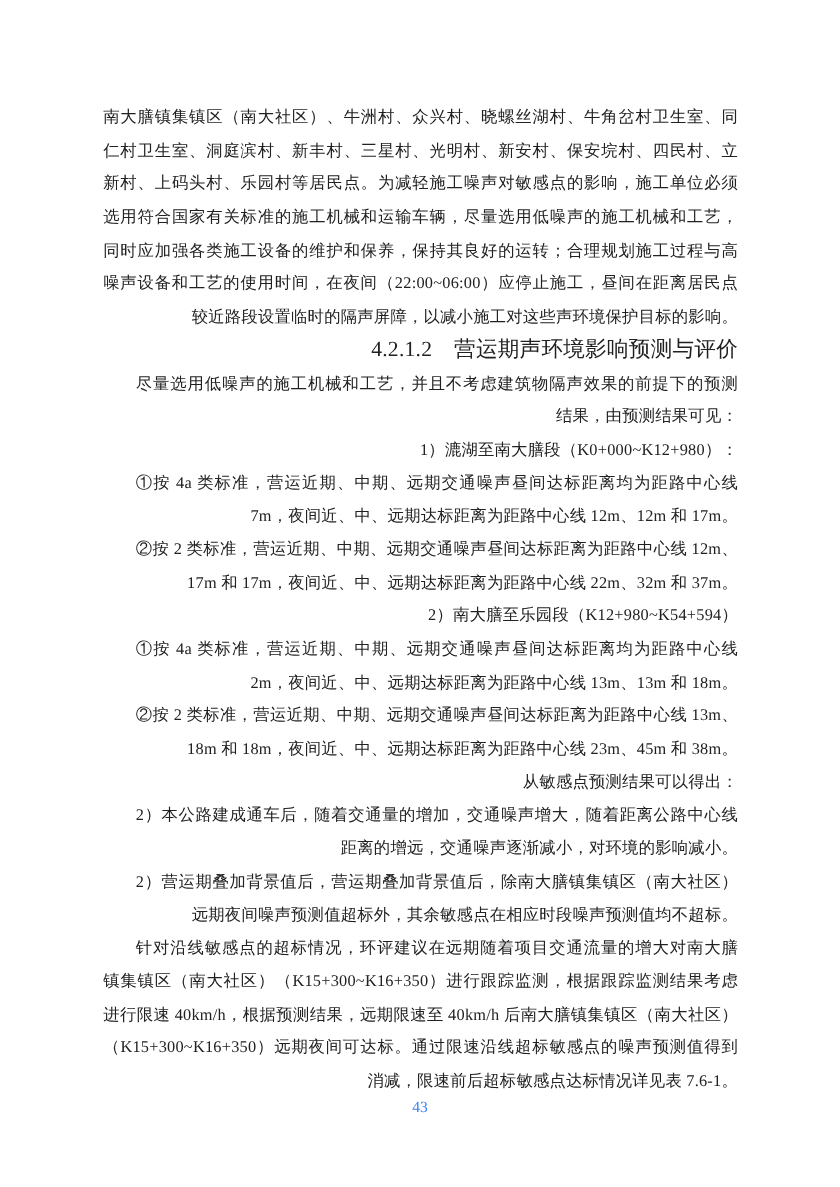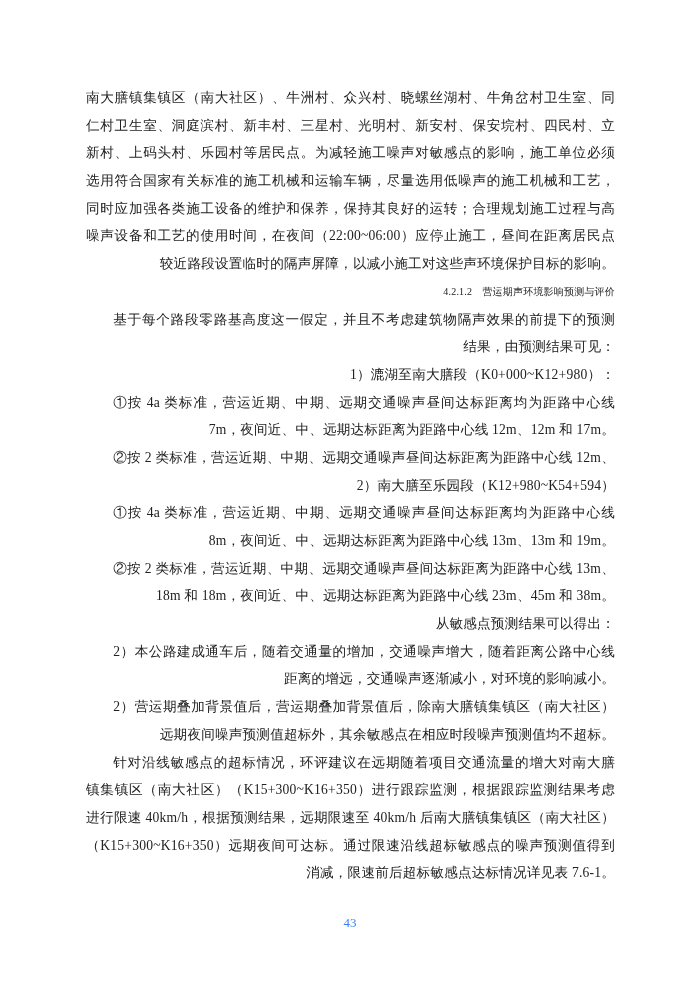--- a/index.html
+++ b/index.html
@@ -32,21 +32,21 @@
   
   .j {
     text-align: justify;
     text-align-last: justify;
   }
   
   .ind {
     text-indent: 2em;
   }
   .heading {
-    font-size: 10px;
+    font-size: 18px;
   }
   .pageno {
     position: absolute;
     top: 913px;
     left: 0;
     width: 700px;
     text-align: center;
     font-size: 13px;
     line-height: 20px;
     color: #3b82f6;
@@ -58,29 +58,30 @@
 <div class="page">
   <div class="textblock">
     <div class="line j">南大膳镇集镇区（南大社区）、牛洲村、众兴村、晓螺丝湖村、牛角岔村卫生室、同</div>
     <div class="line j">仁村卫生室、洞庭滨村、新丰村、三星村、光明村、新安村、保安垸村、四民村、立</div>
     <div class="line j">新村、上码头村、乐园村等居民点。为减轻施工噪声对敏感点的影响，施工单位必须</div>
     <div class="line j">选用符合国家有关标准的施工机械和运输车辆，尽量选用低噪声的施工机械和工艺，</div>
     <div class="line j">同时应加强各类施工设备的维护和保养，保持其良好的运转；合理规划施工过程与高</div>
     <div class="line j">噪声设备和工艺的使用时间，在夜间（22:00~06:00）应停止施工，昼间在距离居民点</div>
     <div class="line">较近路段设置临时的隔声屏障，以减小施工对这些声环境保护目标的影响。</div>
     <div class="line heading">4.2.1.2　营运期声环境影响预测与评价</div>
-    <div class="line j ind">基于每个路段零路基高度这一假定，并且不考虑建筑物隔声效果的前提下的预测</div>
+    <div class="line j ind">尽量选用低噪声的施工机械和工艺，并且不考虑建筑物隔声效果的前提下的预测</div>
     <div class="line">结果，由预测结果可见：</div>
     <div class="line ind">1）漉湖至南大膳段（K0+000~K12+980）：</div>
     <div class="line j ind">①按 4a 类标准，营运近期、中期、远期交通噪声昼间达标距离均为距路中心线</div>
     <div class="line">7m，夜间近、中、远期达标距离为距路中心线 12m、12m 和 17m。</div>
     <div class="line j ind">②按 2 类标准，营运近期、中期、远期交通噪声昼间达标距离为距路中心线 12m、</div>
+    <div class="line">17m 和 17m，夜间近、中、远期达标距离为距路中心线 22m、32m 和 37m。</div>
     <div class="line ind">2）南大膳至乐园段（K12+980~K54+594）</div>
     <div class="line j ind">①按 4a 类标准，营运近期、中期、远期交通噪声昼间达标距离均为距路中心线</div>
-    <div class="line">8m，夜间近、中、远期达标距离为距路中心线 13m、13m 和 19m。</div>
+    <div class="line">2m，夜间近、中、远期达标距离为距路中心线 13m、13m 和 18m。</div>
     <div class="line j ind">②按 2 类标准，营运近期、中期、远期交通噪声昼间达标距离为距路中心线 13m、</div>
     <div class="line">18m 和 18m，夜间近、中、远期达标距离为距路中心线 23m、45m 和 38m。</div>
     <div class="line ind">从敏感点预测结果可以得出：</div>
     <div class="line j ind">2）本公路建成通车后，随着交通量的增加，交通噪声增大，随着距离公路中心线</div>
     <div class="line">距离的增远，交通噪声逐渐减小，对环境的影响减小。</div>
     <div class="line j ind">2）营运期叠加背景值后，营运期叠加背景值后，除南大膳镇集镇区（南大社区）</div>
     <div class="line">远期夜间噪声预测值超标外，其余敏感点在相应时段噪声预测值均不超标。</div>
     <div class="line j ind">针对沿线敏感点的超标情况，环评建议在远期随着项目交通流量的增大对南大膳</div>
     <div class="line j">镇集镇区（南大社区）（K15+300~K16+350）进行跟踪监测，根据跟踪监测结果考虑</div>
     <div class="line j">进行限速 40km/h，根据预测结果，远期限速至 40km/h 后南大膳镇集镇区（南大社区）</div>

